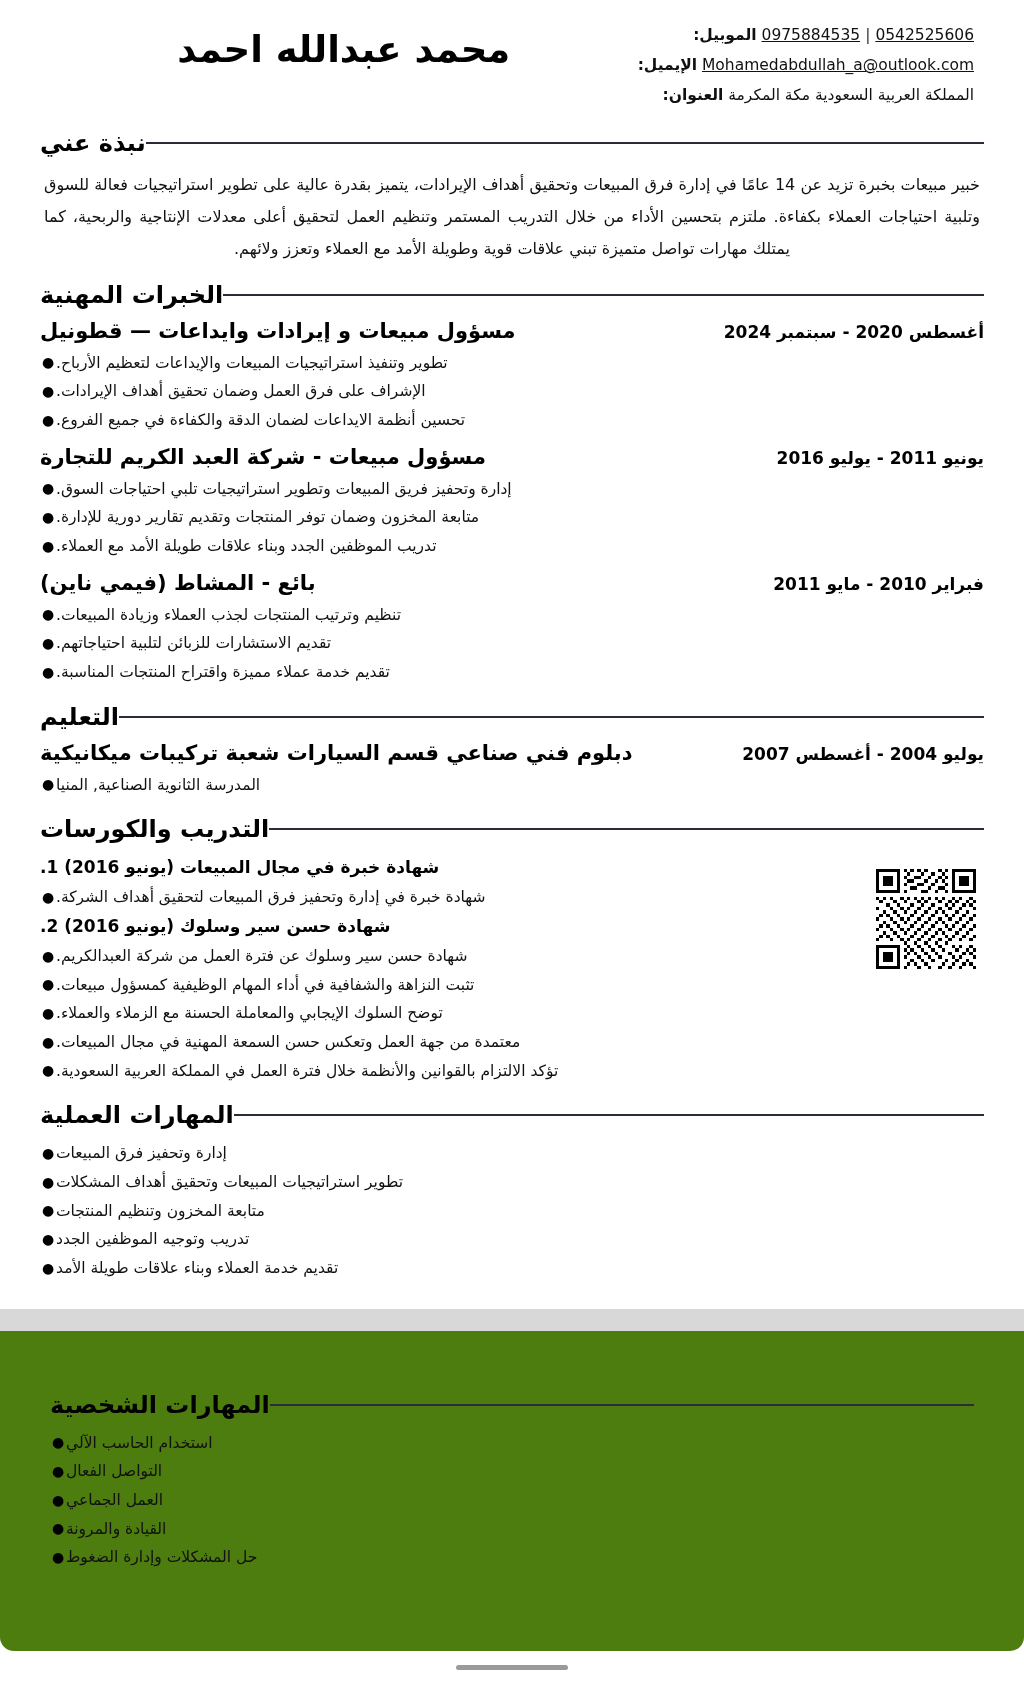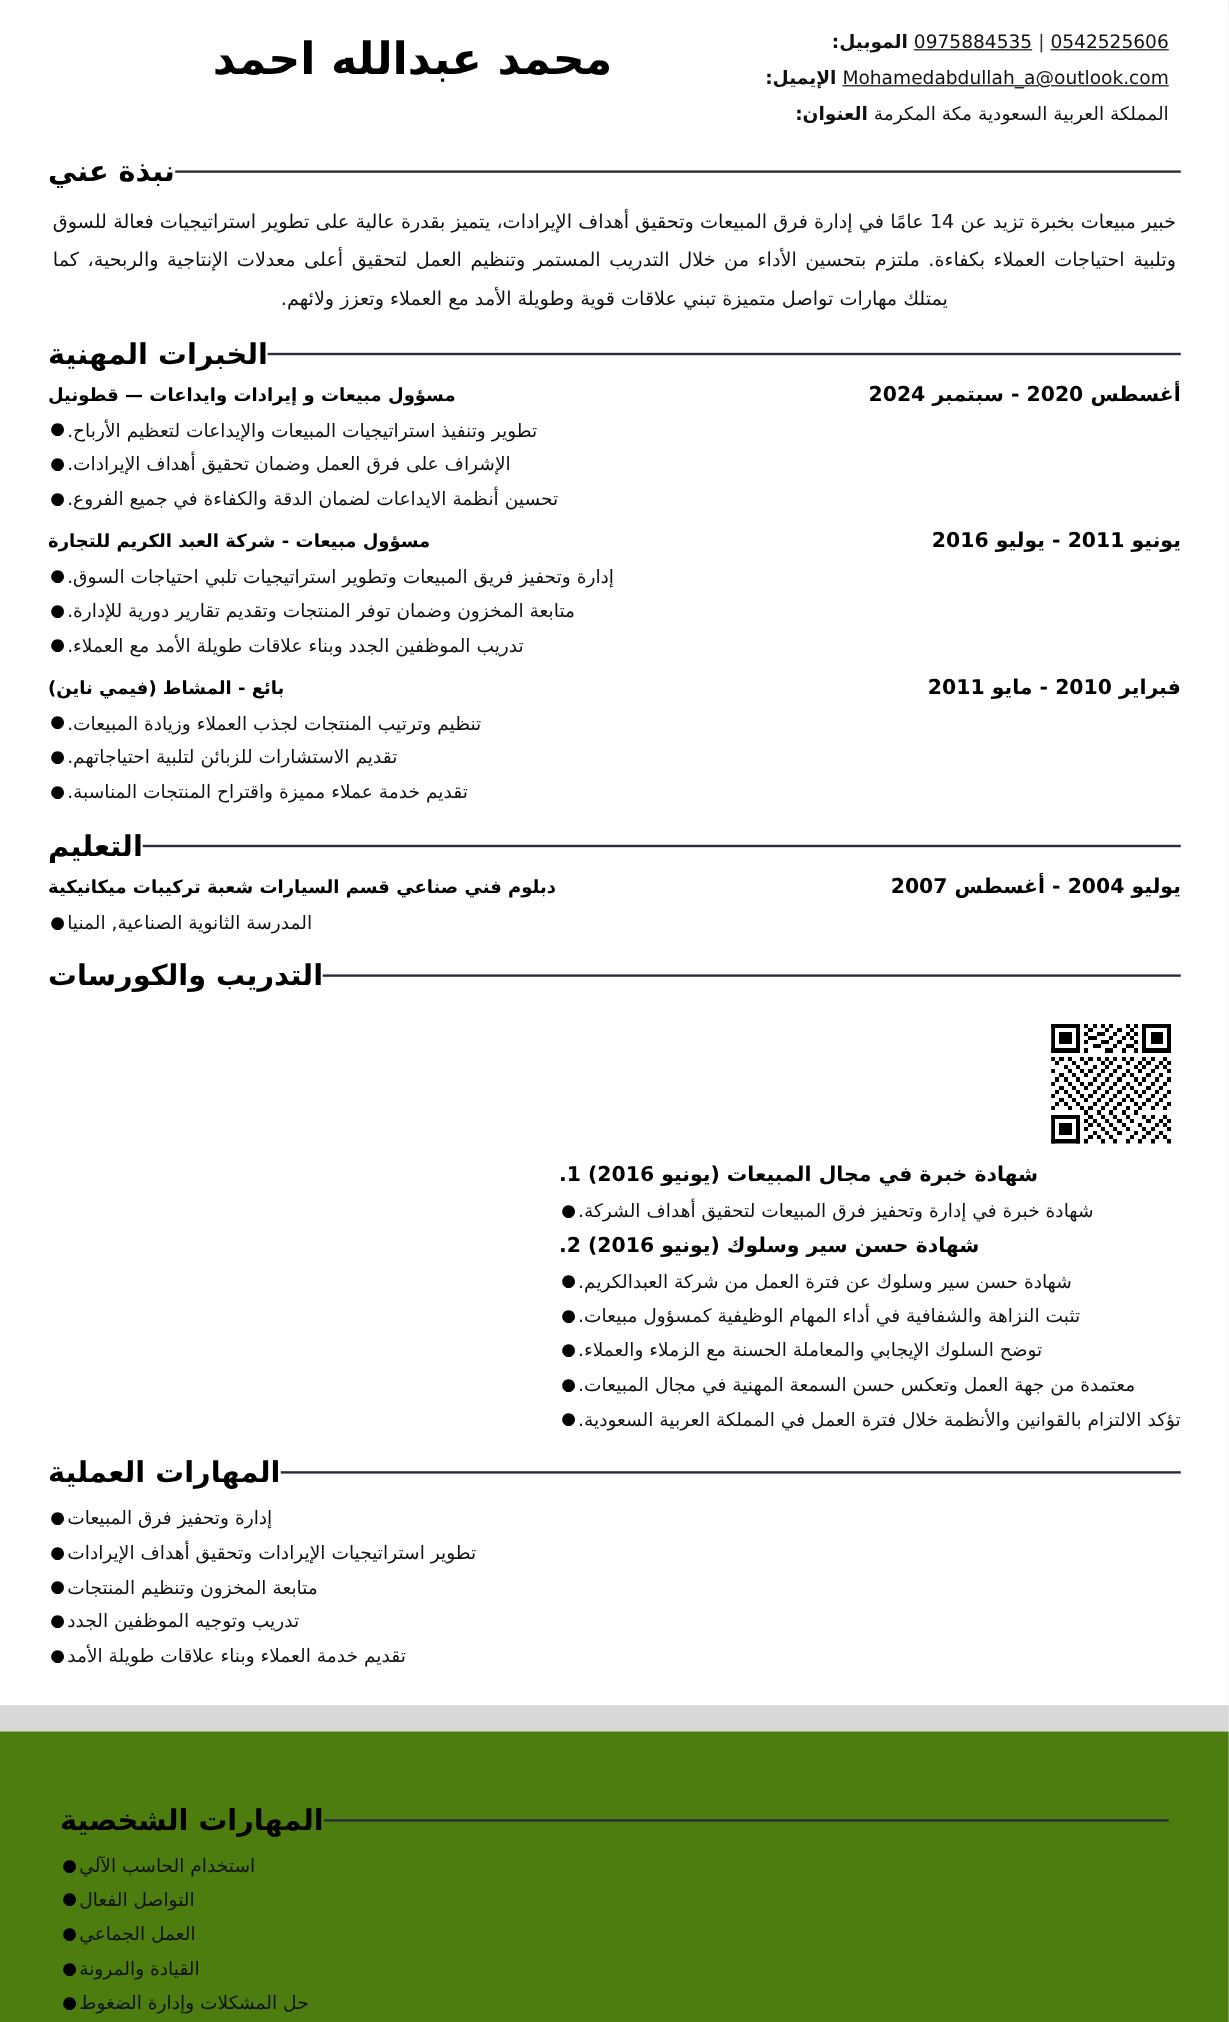--- a/index.html
+++ b/index.html
@@ -90,21 +90,21 @@
 
   
   .entry { margin-top: 10px; }
   .entry-top {
     display: flex;
     flex-direction: row-reverse;
     justify-content: space-between;
     align-items: baseline;
   }
   .entry-title {
-    font-size: 15px;
+    font-size: 21px;
     font-weight: bold;
     color: #000;
   }
   .entry-date {
     font-size: 17px;
     font-weight: bold;
     color: #000;
     direction: rtl;
   }
   ul.bullets {
@@ -130,21 +130,21 @@
     vertical-align: middle;
   }
   li .txt { display: inline; }
 
   
   ul.bullets.right li { text-align: left; }
 
   
   .courses-wrap {
     display: flex;
-    flex-direction: column;
+    flex-direction: row;
     align-items: flex-start;
     gap: 12px;
   }
   .qr {
     width: 100px;
     height: 100px;
     flex: 0 0 auto;
     margin-top: 16px;
     margin-right: 8px;
   }
@@ -549,21 +549,21 @@
       </div>
     </div>
 
     <div class="section skills">
       <div class="sec-head">
         <div class="sec-rule"></div>
         <div class="sec-title">المهارات العملية</div>
       </div>
       <ul class="bullets right">
         <li><span class="txt">إدارة وتحفيز فرق المبيعات</span><span class="bdot">●</span></li>
-        <li><span class="txt">تطوير استراتيجيات الإيرادات وتحقيق أهداف الإيرادات</span><span class="bdot">●</span></li>
+        <li><span class="txt">تطوير استراتيجيات المبيعات وتحقيق أهداف المشكلات</span><span class="bdot">●</span></li>
         <li><span class="txt">متابعة المخزون وتنظيم المنتجات</span><span class="bdot">●</span></li>
         <li><span class="txt">تدريب وتوجيه الموظفين الجدد</span><span class="bdot">●</span></li>
         <li><span class="txt">تقديم خدمة العملاء وبناء علاقات طويلة الأمد</span><span class="bdot">●</span></li>
       </ul>
     </div>
 
     <div style="height:26px"></div>
   </div>
 
   <div class="page-gap"></div>

